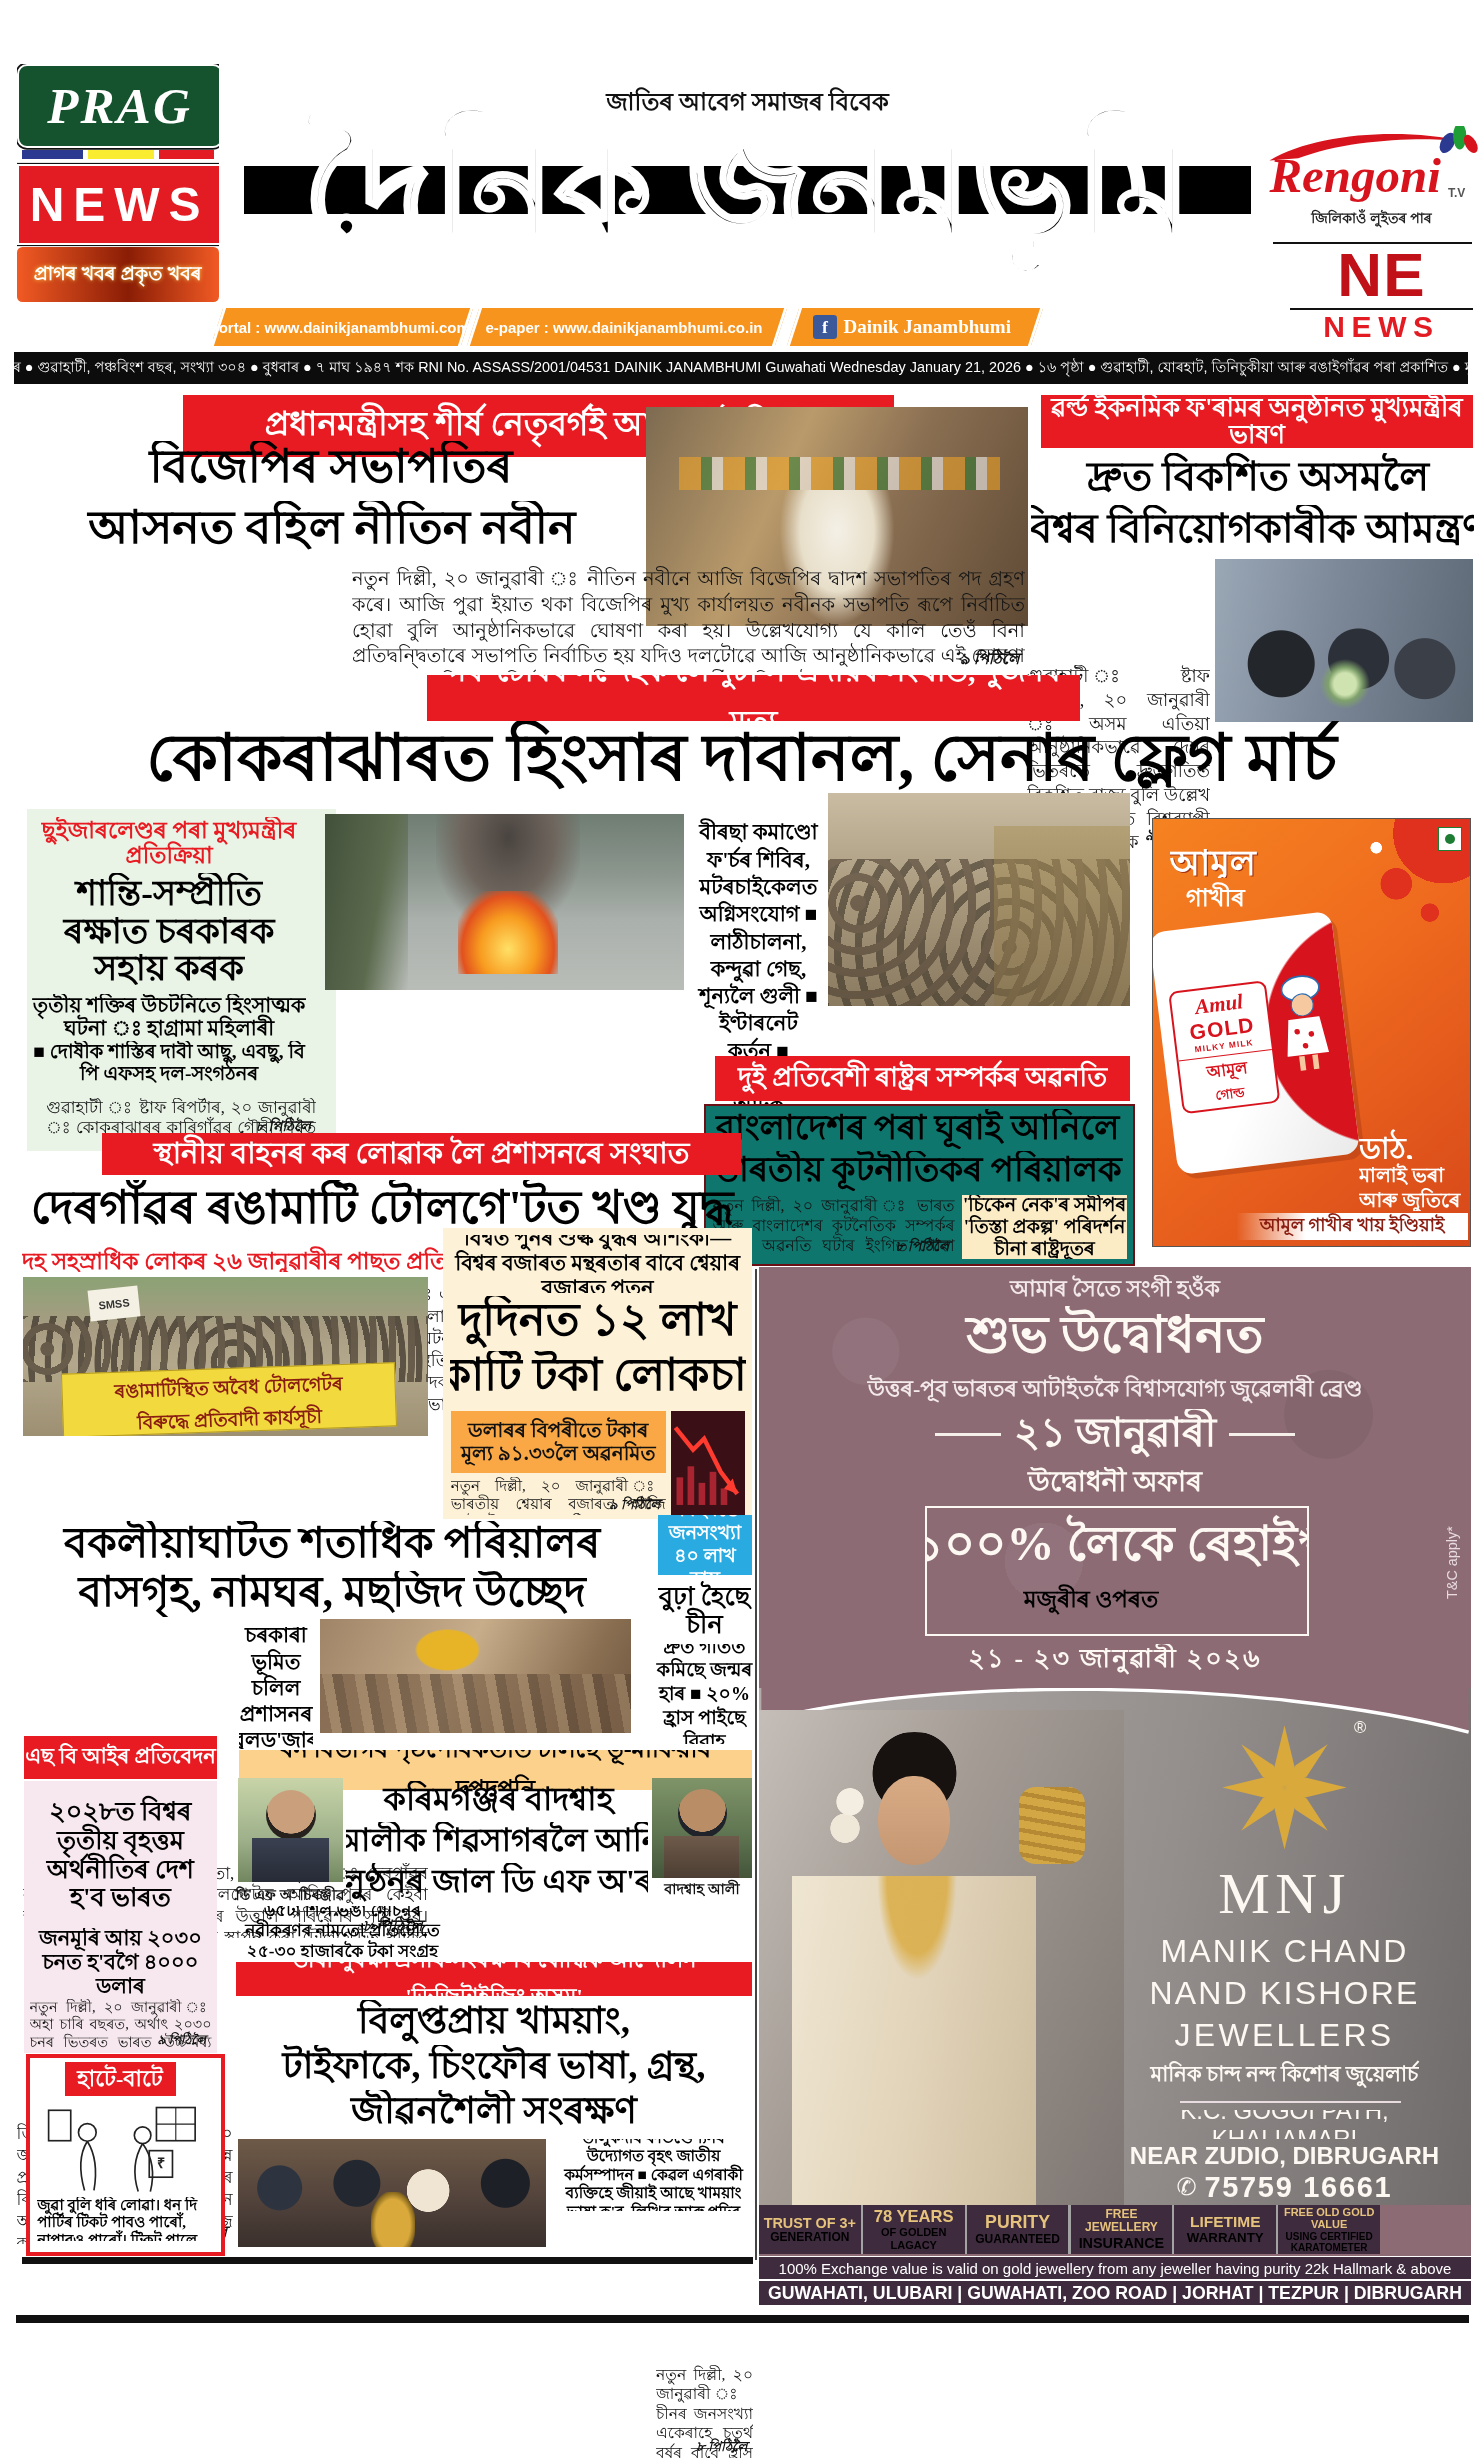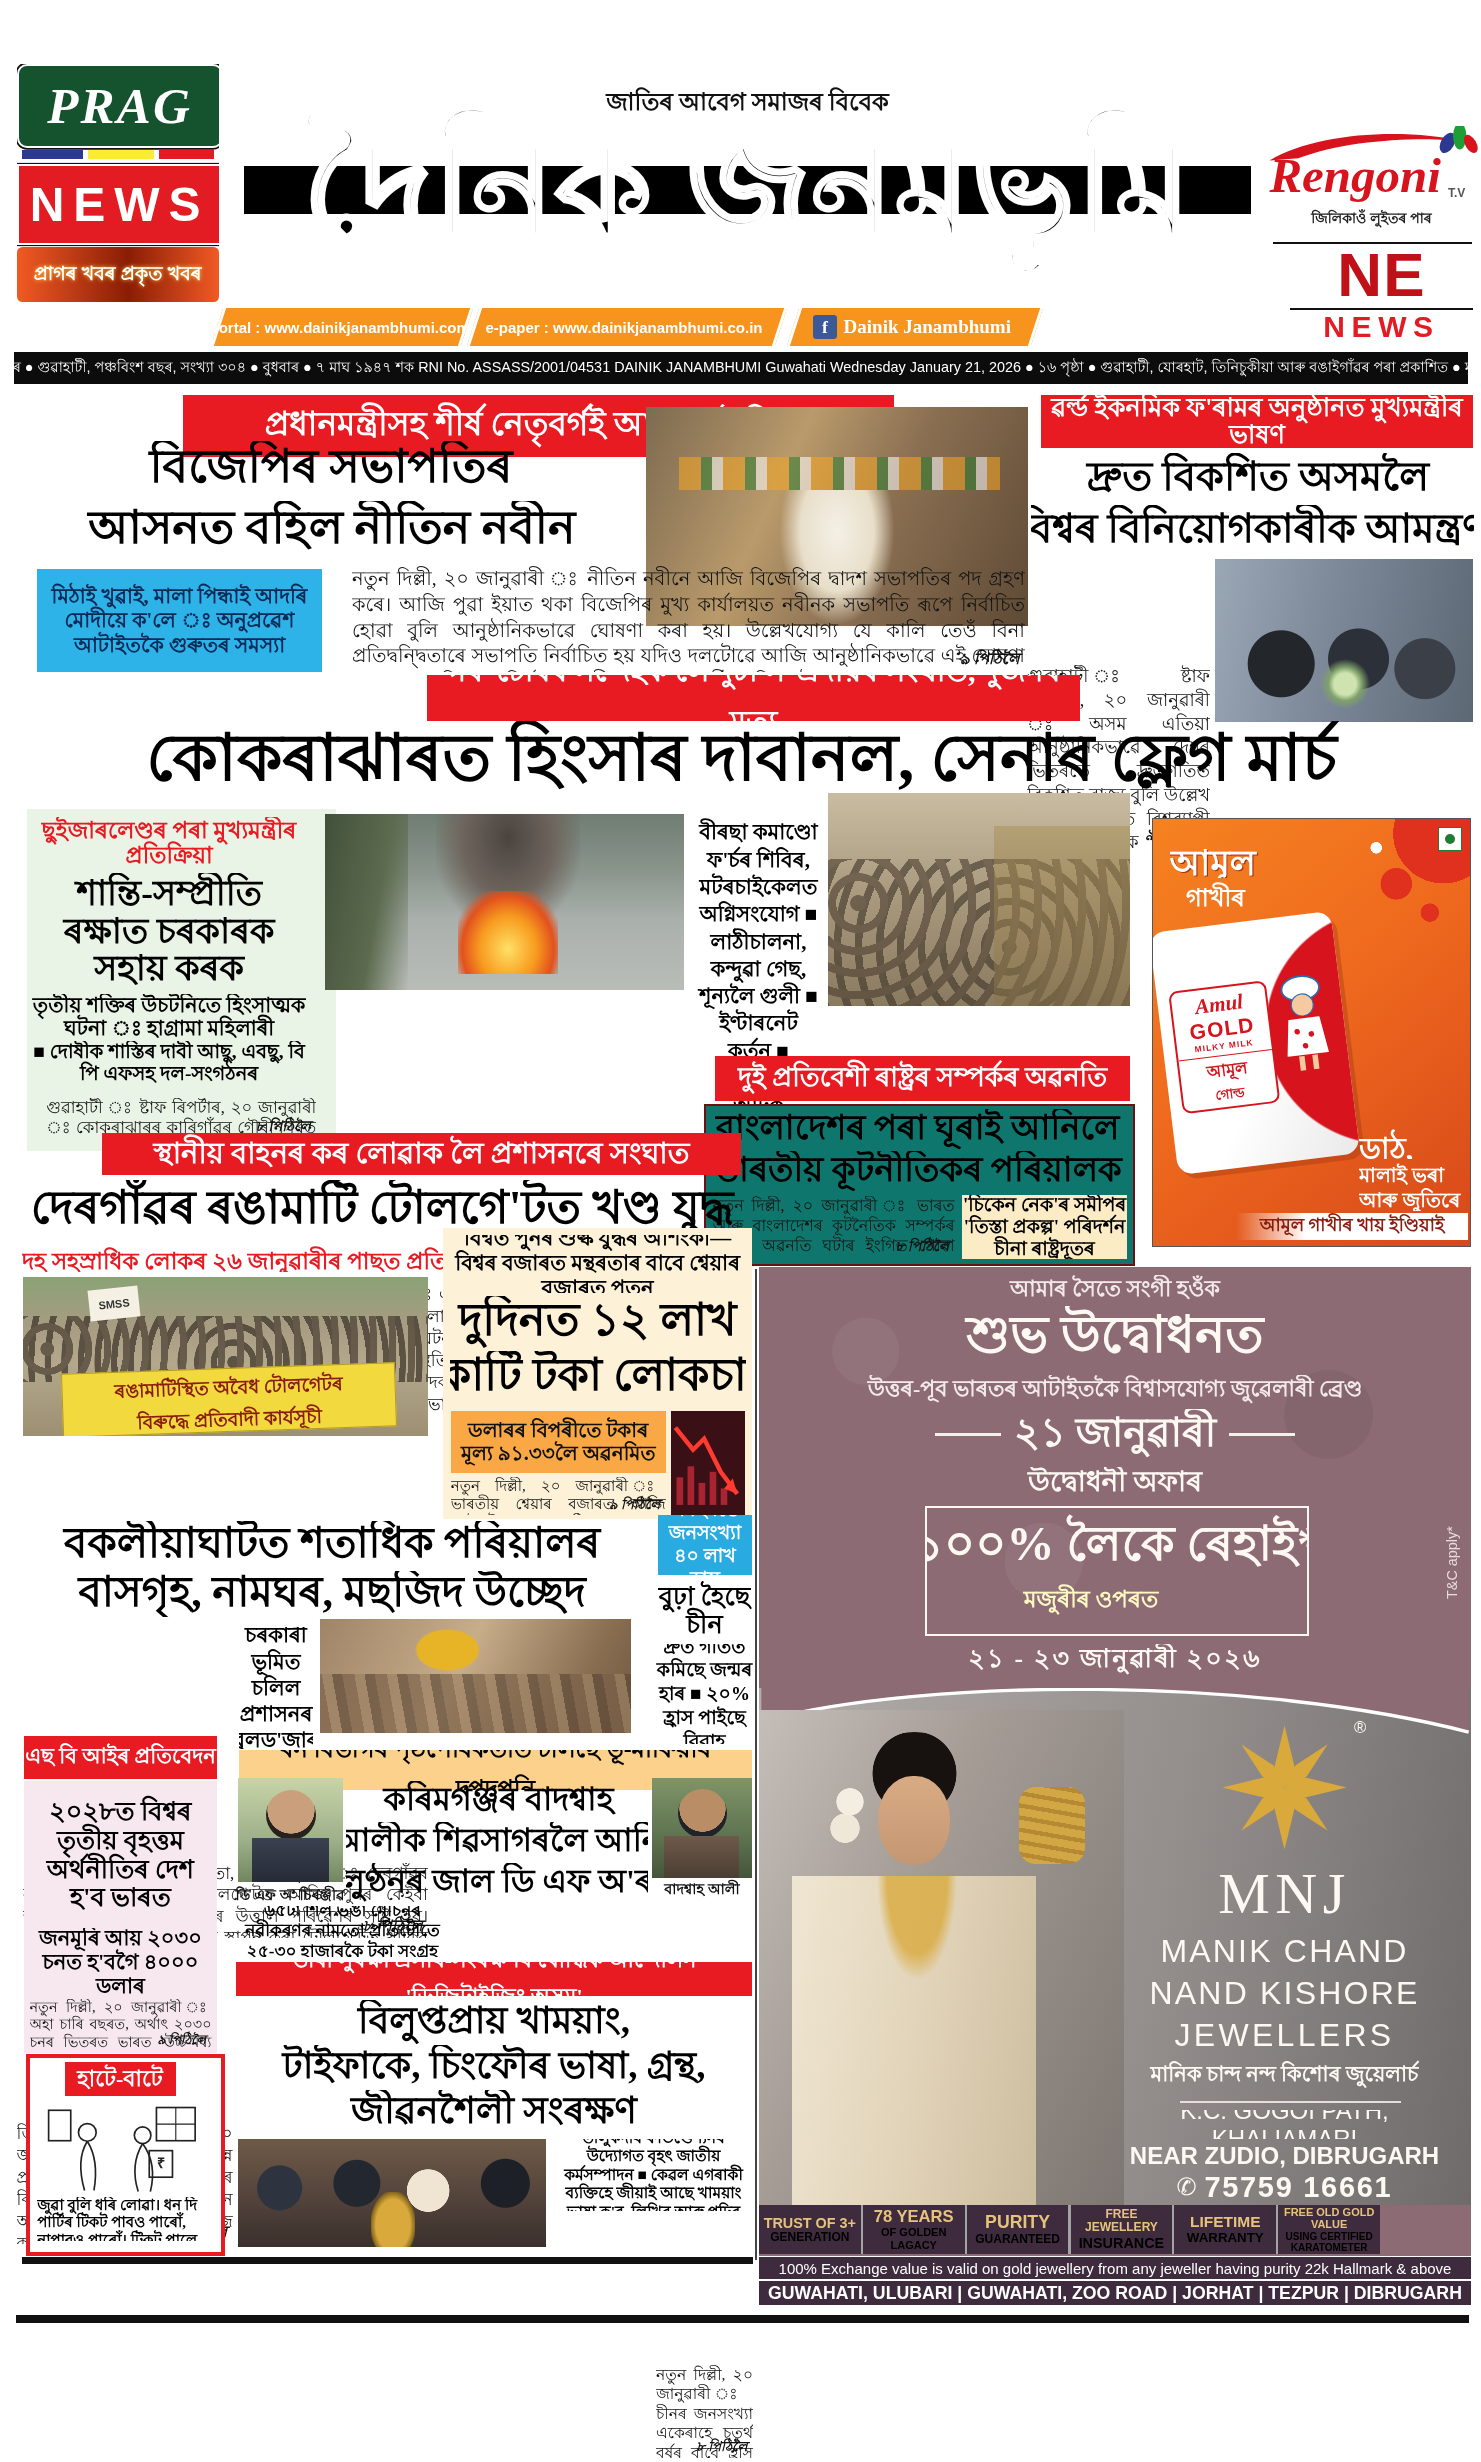--- a/index.html
+++ b/index.html
@@ -85,23 +85,20 @@
 
   <div class="abs ctr" style="left:14px;top:352px;width:1454px;height:32px;background:#0c0c0c;color:#fff;font-size:14.4px;white-space:nowrap;">৫৪ সংখ্যক বছৰ ● গুৱাহাটী, পঞ্চবিংশ বছৰ, সংখ্যা ৩০৪ ● বুধবাৰ ● ৭ মাঘ ১৯৪৭ শক  RNI No. ASSASS/2001/04531  DAINIK JANAMBHUMI  Guwahati  Wednesday January 21,  2026 ● ১৬ পৃষ্ঠা ● গুৱাহাটী, যোৰহাট, তিনিচুকীয়া আৰু বঙাইগাঁৱৰ পৰা প্ৰকাশিত ● মূল্য ঃ ৯ টকা</div>
 
   <div class="abs ctr red-banner serif" style="left:183px;top:395px;width:711px;height:62px;font-size:33px;">প্ৰধানমন্ত্ৰীসহ শীৰ্ষ নেতৃবৰ্গই আগবঢ়াই নিলে</div>
   <div class="abs ctr hl" style="left:19.4px;top:441px;width:623px;height:55px;font-size:46px;white-space:nowrap;">বিজেপিৰ সভাপতিৰ</div>
   <div class="abs ctr hl" style="left:19.4px;top:501px;width:625px;height:58px;font-size:46px;white-space:nowrap;">আসনত বহিল নীতিন নবীন</div>
   <div class="abs photo" style="left:646px;top:407px;width:382px;height:219px;background:linear-gradient(115deg,#7d6a50 0%,#b99a6b 35%,#8a6f52 60%,#5f4a35 100%);">
     <div class="abs" style="left:133px;top:83px;width:116px;height:136px;background:radial-gradient(ellipse at 50% 30%,#f4f0e6 0%,#e8dfca 45%,transparent 70%);"></div>
     <div class="abs" style="left:33px;top:50px;width:321px;height:33px;background:repeating-linear-gradient(90deg,#f5a623 0 22px,#2e7d32 22px 33px,#fff 33px 44px);opacity:.55;"></div>
   </div>
-  <div class="abs ctr" style="left:37px;top:569px;width:285px;height:103px;background:#2db3e8;">
-    <span class="serif" style="color:#0a2a57;font-weight:900;font-size:20.5px;line-height:1.18;padding:3.3px 5.5px;">মিঠাই খুৱাই, মালা পিন্ধাই আদৰি মোদীয়ে ক'লে ঃ অনুপ্ৰৱেশ আটাইতকৈ গুৰুতৰ সমস্যা</span>
-  </div>
   <div class="abs body-txt serif" style="left:352px;top:566px;width:673px;height:106px;font-size:19.4px;line-height:1.33;">
     <span>নতুন দিল্লী, ২০ জানুৱাৰী ঃ নীতিন নবীনে আজি বিজেপিৰ দ্বাদশ সভাপতিৰ পদ গ্ৰহণ কৰে। আজি পুৱা ইয়াত থকা বিজেপিৰ মুখ্য কাৰ্যালয়ত নবীনক সভাপতি ৰূপে নিৰ্বাচিত হোৱা বুলি আনুষ্ঠানিকভাৱে ঘোষণা কৰা হয়। উল্লেখযোগ্য যে কালি তেওঁ বিনা প্ৰতিদ্বন্দ্বিতাৰে সভাপতি নিৰ্বাচিত হয় যদিও দলটোৱে আজি আনুষ্ঠানিকভাৱে এই ঘোষণা কৰে। সভাপতি পদৰ নিৰ্বাচনত নবীন একমাত্ৰ প্ৰাৰ্থী আছিল। উল্লেখযোগ্য যে</span>
     <span class="jump">৯ পিঠিলৈ</span>
   </div>
 
   <div class="abs ctr red-banner serif" style="left:1041px;top:395px;width:432px;height:53px;font-size:25.5px;line-height:1.05;">ৱৰ্ল্ড ইকনমিক ফ'ৰামৰ অনুষ্ঠানত মুখ্যমন্ত্ৰীৰ ভাষণ</div>
   <div class="abs ctr hl" style="left:1041px;top:453px;width:434px;height:50px;font-size:40px;white-space:nowrap;">দ্ৰুত বিকশিত অসমলৈ</div>
   <div class="abs ctr hl" style="left:1031px;top:505px;width:443px;height:50px;font-size:40px;white-space:nowrap;">বিশ্বৰ বিনিয়োগকাৰীক আমন্ত্ৰণ</div>
   <div class="abs body-txt serif" style="left:1027px;top:559px;width:183px;height:183px;font-size:18px;line-height:1.32;">
     <span>গুৱাহাটী ঃ ষ্টাফ ৰিপৰ্টাৰ, ২০ জানুৱাৰী ঃ অসম এতিয়া আনুষ্ঠানিকভাৱে দেশৰ ভিতৰতে দ্ৰুতগতিত বিকশিত ৰাজ্য বুলি উল্লেখ কৰি ডাভোছত বিশ্বব্যাপী বিনিয়োগকাৰীক</span>
@@ -321,21 +318,21 @@
     <div class="abs ctr serif" style="left:0;top:39px;width:712px;height:65px;color:#fdf8f2;font-size:51px;font-weight:900;">শুভ উদ্বোধনত</div>
     <div class="abs ctr serif" style="left:0;top:108px;width:712px;height:29px;color:#f3e9ea;font-size:22px;font-weight:bold;">উত্তৰ-পূব ভাৰতৰ আটাইতকৈ বিশ্বাসযোগ্য জুৱেলাৰী ব্ৰেণ্ড</div>
     <div class="abs ctr" style="left:0;top:142px;width:712px;height:51px;">
       <div class="dash"></div>
       <span class="serif" style="color:#fdf8f2;font-size:40px;font-weight:900;">২১ জানুৱাৰী</span>
       <div class="dash"></div>
     </div>
     <div class="abs ctr serif" style="left:0;top:200px;width:712px;height:33px;color:#fdf8f2;font-size:28px;font-weight:bold;">উদ্বোধনী অফাৰ</div>
     <div class="abs" style="left:166px;top:239px;width:380px;height:126px;border:2.2px solid #fdf8f2;">
       <div class="abs ctr serif" style="left:0;top:5.5px;width:380px;height:65px;color:#fdf8f2;font-size:48px;font-weight:900;white-space:nowrap;">১০০% লৈকে ৰেহাই*</div>
-      <div class="abs ctr serif" style="left:0;top:76px;width:328px;height:33px;color:#fef9c3;font-size:23px;font-weight:bold;">মজুৰীৰ ওপৰত</div>
+      <div class="abs ctr serif" style="left:0;top:76px;width:328px;height:33px;color:#000000;font-size:23px;font-weight:bold;">মজুৰীৰ ওপৰত</div>
     </div>
     <div class="abs ctr serif" style="left:0;top:377px;width:712px;height:33px;color:#fdf8f2;font-size:25.5px;font-weight:bold;letter-spacing:2.2px;">২১ - ২৩ জানুৱাৰী ২০২৬</div>
     <div class="abs" style="left:685px;top:166px;width:22px;height:166px;color:#e9dce0;font-size:14.4px;writing-mode:vertical-rl;transform:rotate(180deg);">T&amp;C apply*</div>
 
     <div class="abs" style="left:0;top:421px;width:712px;height:517px;background:linear-gradient(100deg,#b3adaa 0%,#948f8d 55%,#6f6b6a 100%);">
       <svg width="712" height="66" viewBox="0 0 1286 120" style="position:absolute;left:0;top:-1.1px;">
           <path d="M0,60 C300,-20 900,-20 1286,80 L1286,0 L0,0 Z" fill="#8c6b75"></path>
           <path d="M0,62 C300,-18 900,-18 1286,82" fill="none" stroke="#ffffff" stroke-width="6"></path>
         </svg>
       <div class="abs photo" style="left:0;top:22px;width:365px;height:495px;background:linear-gradient(115deg,#c5beb8 0%,#a39b94 40%,#7d7672 100%);">

